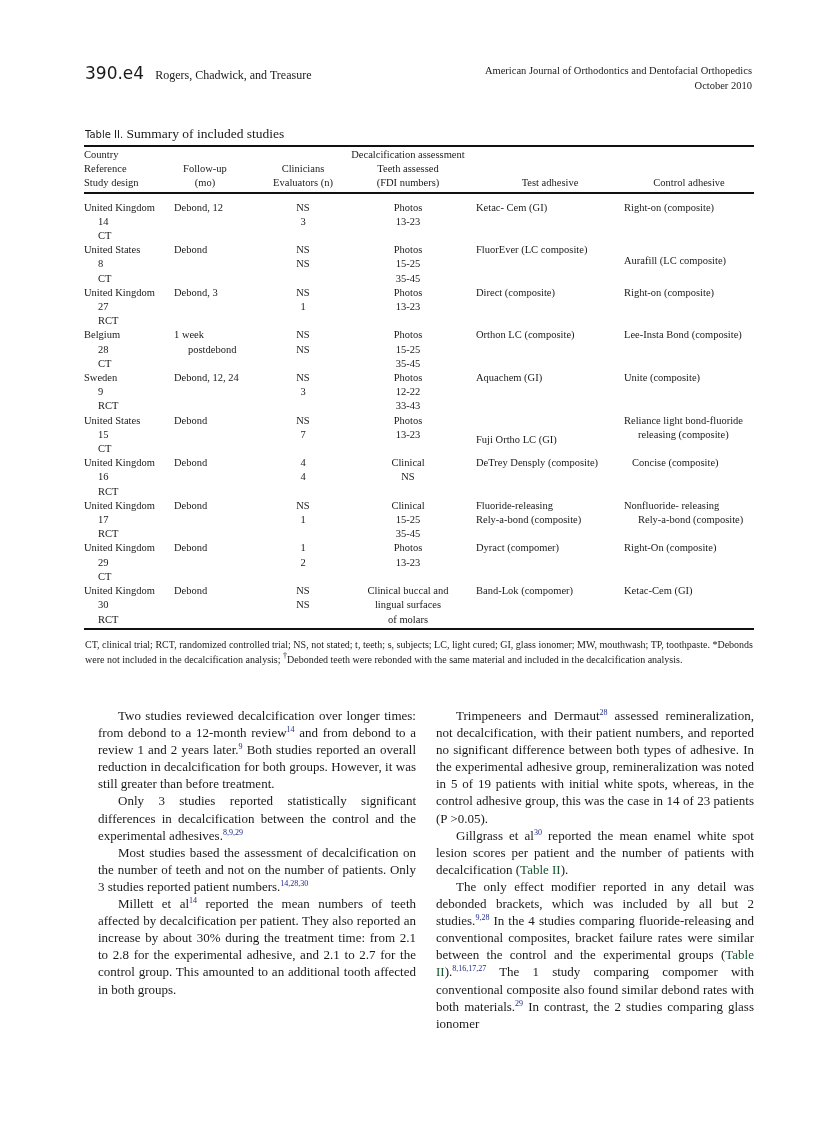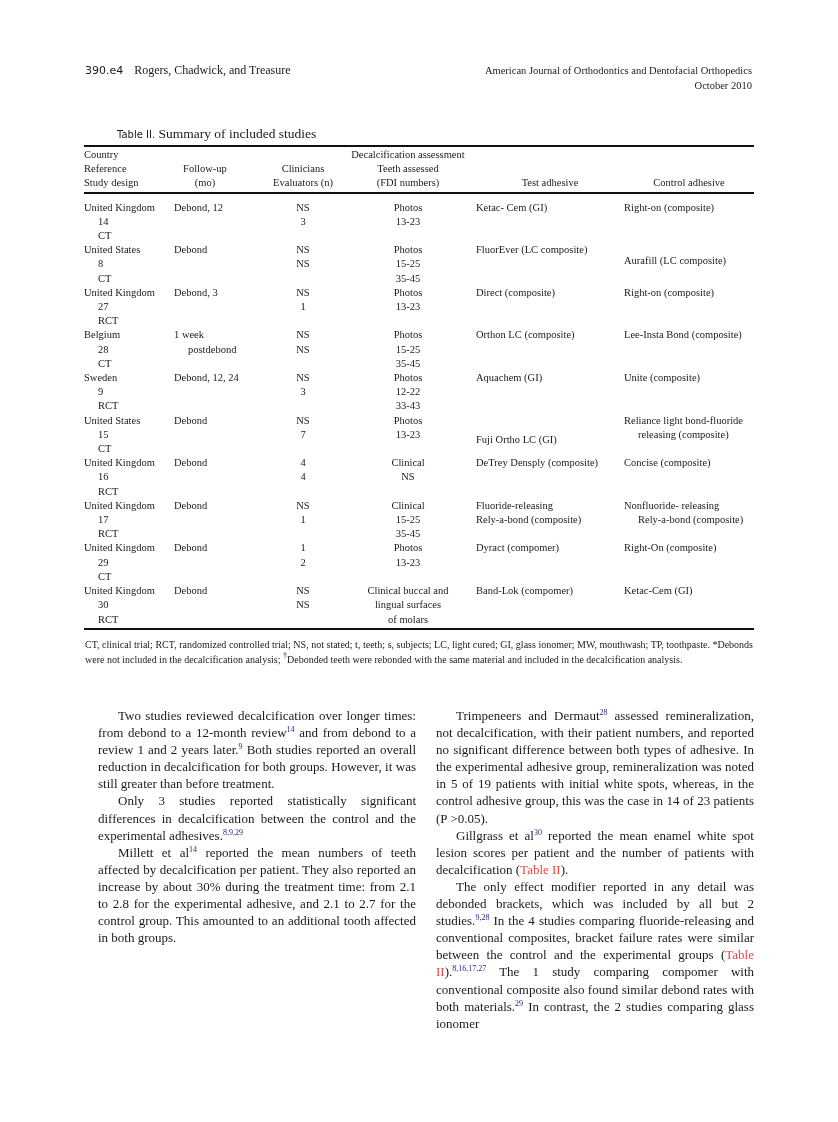--- a/index.html
+++ b/index.html
@@ -1,40 +1,40 @@
 <!DOCTYPE html>
 <html><head>
   <meta charset="utf-8">
   <style>
     html, body { margin: 0; padding: 0; background: #fff; }
     body { width: 838px; height: 1122px; position: relative; overflow: hidden; font-family: "Liberation Serif", serif; color: #1a1a1a; }
     .header-left { position: absolute; left: 85px; top: 63px; font-size: 12px; }
-    .header-left .pg { font-family: "DejaVu Sans", sans-serif; font-size: 11px; margin-right: 8px; }
+    .header-left .pg { font-family: "DejaVu Sans", sans-serif; font-size: 17px; margin-right: 8px; }
     .header-right { position: absolute; right: 86px; top: 63px; font-size: 10.5px; text-align: right; line-height: 15px; }
-    .table-caption { position: absolute; left: 85px; top: 126px; font-size: 13.5px; margin-left: 32px; }
+    .table-caption { position: absolute; left: 85px; top: 126px; font-size: 13.5px; }
     .table-caption .lbl { font-family: "DejaVu Sans", sans-serif; font-size: 10px; }
     .rule-thick { position: absolute; left: 84px; width: 670px; height: 2px; background: #111; }
     table.summary { position: absolute; left: 84px; top: 148px; width: 670px; border-collapse: collapse; font-size: 10.5px; line-height: 14.2px; }
     table.summary td, table.summary th { padding: 0; vertical-align: top; font-weight: normal; }
     table.summary thead th { padding-bottom: 4px; }
     .c1 { width: 90px; text-align: left; }
     .c2 { width: 82px; text-align: left; }
     .c3 { width: 94px; text-align: center; }
     .c4 { width: 116px; text-align: center; }
     .c5 { width: 148px; text-align: left; padding-left: 10px !important; }
     .c6 { text-align: left; }
     .indent { padding-left: 14px; display: block; }
     table.summary tbody tr:first-child td { padding-top: 6px; }
     .footnote { position: absolute; left: 85px; top: 638px; width: 668px; font-size: 10px; line-height: 14.5px; text-align: justify; }
     .col { position: absolute; top: 707px; width: 318px; font-size: 13px; line-height: 17.1px; text-align: justify; }
     .col.left { left: 98px; }
     .col.right { left: 436px; }
     .col p { margin: 0; text-indent: 20px; }
     sup { font-size: 8px; line-height: 0; vertical-align: 5px; color: #1d2a8a; }
-    .link { color: #ef4444; }
+    .link { color: #14532d; }
   </style>
 </head>
 <body>
 
 <div class="header-left">
   <span class="pg">390.e4</span>
   <span>Rogers, Chadwick, and Treasure</span>
 </div>
 <div class="header-right">
   <div>American Journal of Orthodontics and Dentofacial Orthopedics</div>
@@ -242,21 +242,21 @@
           <span style="display: block;">4</span>
         </td>
         <td class="c4">
           <span style="display: block;">Clinical</span>
           <span style="display: block;">NS</span>
         </td>
         <td class="c5">
           <span style="display: block;">DeTrey Densply (composite)</span>
         </td>
         <td class="c6">
-          <span style="display: block;">Concise (composite)</span>
+          <span style="display: block; margin-left: 8px;">Concise (composite)</span>
         </td>
       </tr>
       <tr>
         <td class="c1">
           <span style="display: block;">United Kingdom</span>
           <span class="indent" style="display: block;">17</span>
           <span class="indent" style="display: block;">RCT</span>
         </td>
         <td class="c2">
           <span style="display: block;">Debond</span>
@@ -333,20 +333,21 @@
 
 <div class="rule-thick" style="top:628px;"></div>
 
 <div class="footnote">
   <span>CT, clinical trial; RCT, randomized controlled trial; NS, not stated; t, teeth; s, subjects; LC, light cured; GI, glass ionomer; MW, mouthwash; TP, toothpaste. </span><span>*Debonds were not included in the decalcification analysis; </span><sup style="color:#1a1a1a">†</sup><span>Debonded teeth were rebonded with the same material and included in the decalcification analysis.</span>
 </div>
 
 <div class="col left">
   <p><span>Two studies reviewed decalcification over longer times: from debond to a 12-month review</span><sup>14</sup><span> and from debond to a review 1 and 2 years later.</span><sup>9</sup><span> Both studies reported an overall reduction in decalcification for both groups. However, it was still greater than before treatment.</span></p>
   <p><span>Only 3 studies reported statistically significant differences in decalcification between the control and the experimental adhesives.</span><sup>8,9,29</sup></p>
+  <p><span>Most studies based the assessment of decalcification on the number of teeth and not on the number of patients. Only 3 studies reported patient numbers.</span><sup>14,28,30</sup></p>
   <p><span>Millett et al</span><sup>14</sup><span> reported the mean numbers of teeth affected by decalcification per patient. They also reported an increase by about 30% during the treatment time: from 2.1 to 2.8 for the experimental adhesive, and 2.1 to 2.7 for the control group. This amounted to an additional tooth affected in both groups.</span></p>
 </div>
 
 <div class="col right">
   <p><span>Trimpeneers and Dermaut</span><sup>28</sup><span> assessed remineralization, not decalcification, with their patient numbers, and reported no significant difference between both types of adhesive. In the experimental adhesive group, remineralization was noted in 5 of 19 patients with initial white spots, whereas, in the control adhesive group, this was the case in 14 of 23 patients (P &gt;0.05).</span></p>
   <p><span>Gillgrass et al</span><sup>30</sup><span> reported the mean enamel white spot lesion scores per patient and the number of patients with decalcification (</span><span class="link">Table II</span><span>).</span></p>
   <p><span>The only effect modifier reported in any detail was debonded brackets, which was included by all but 2 studies.</span><sup>9,28</sup><span> In the 4 studies comparing fluoride-releasing and conventional composites, bracket failure rates were similar between the control and the experimental groups (</span><span class="link">Table II</span><span>).</span><sup>8,16,17,27</sup><span> The 1 study comparing compomer with conventional composite also found similar debond rates with both materials.</span><sup>29</sup><span> In contrast, the 2 studies comparing glass ionomer</span></p>
 </div>
 
 </body></html>

